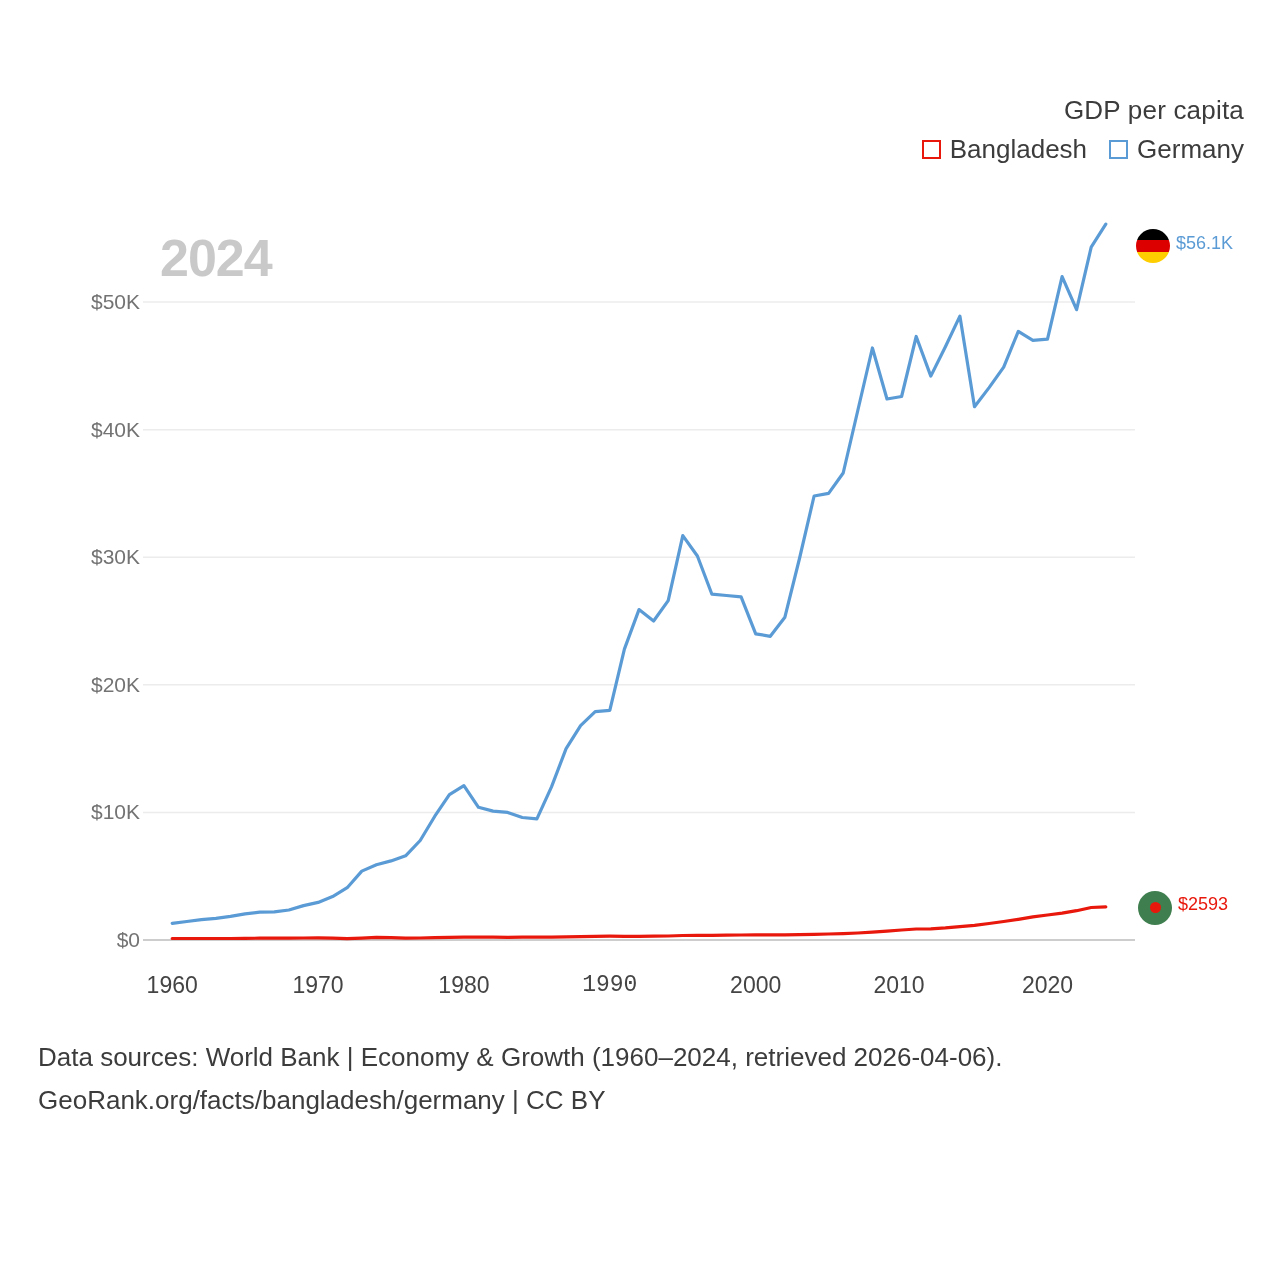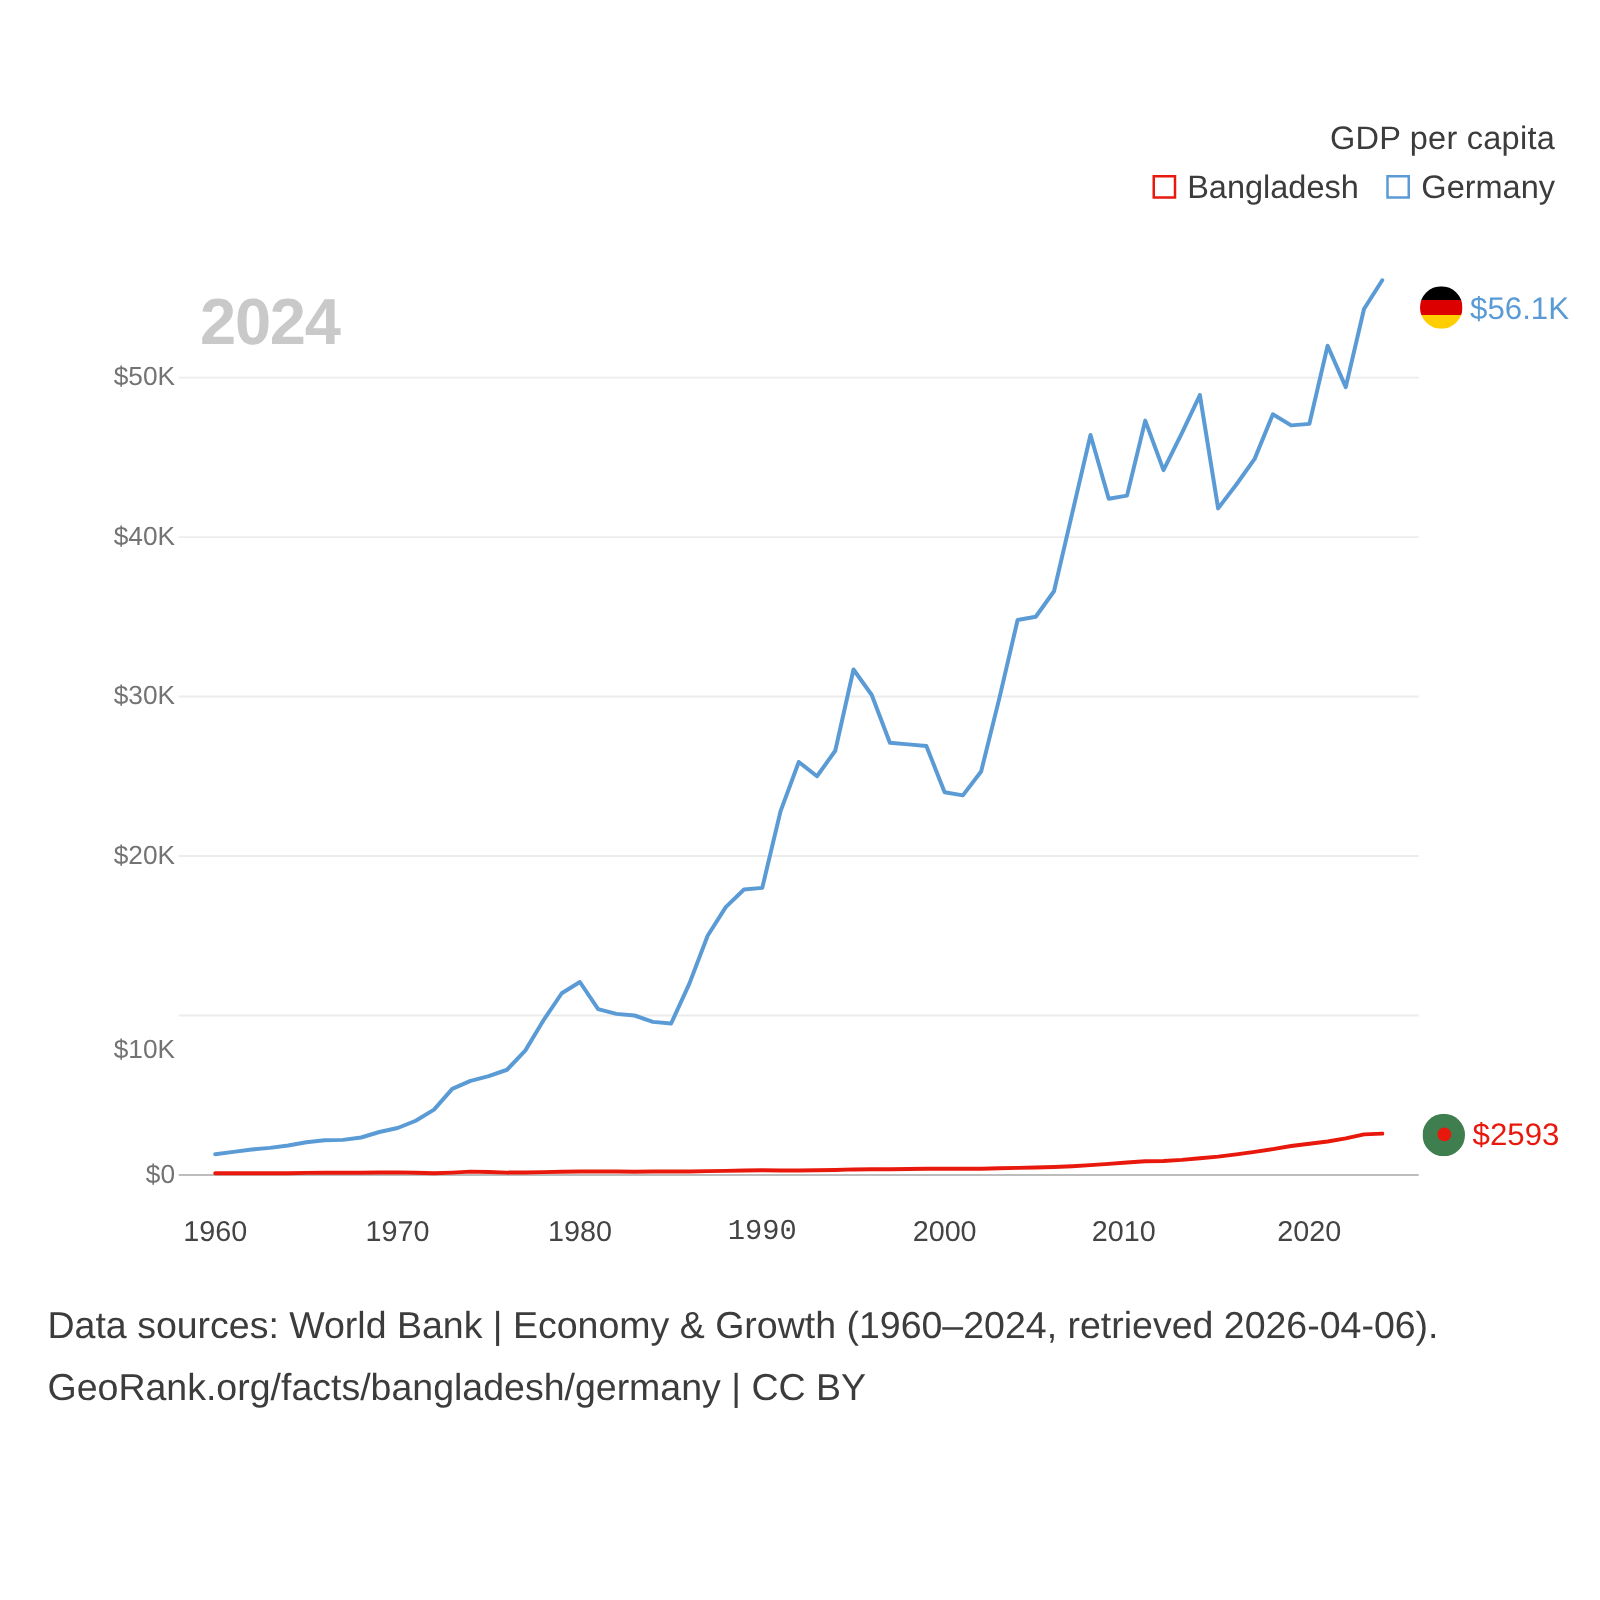--- a/index.html
+++ b/index.html
@@ -84,21 +84,21 @@
   }
   .xtick {
     position: absolute;
     font-size: 23px;
     color: #444;
     transform: translateX(-50%);
     top: 972px;
   }
   .endlabel {
     position: absolute;
-    font-size: 25px;
+    font-size: 18px;
     font-weight: normal;
     white-space: nowrap;
   }
   .endlabel.de { color: #5b9bd5; left: 1176px; top: 233px; }
   .endlabel.bd { color: #e8180c; left: 1178px; top: 894px; }
   .flag {
     position: absolute;
     width: 34px;
     height: 34px;
     border-radius: 50%;
@@ -108,21 +108,21 @@
   .flag.bd { left: 1138px; top: 891px; }
   .flag-de-b { position:absolute; left:0; top:0; width:100%; height:33.34%; background:#000; }
   .flag-de-r { position:absolute; left:0; top:33.34%; width:100%; height:33.34%; background:#dd0000; }
   .flag-de-y { position:absolute; left:0; top:66.68%; width:100%; height:33.32%; background:#ffce00; }
   .flag-bd-g { position:absolute; left:0; top:0; width:100%; height:100%; background:#3f7f4f; }
   .flag-bd-c { position:absolute; left:36%; top:32%; width:32%; height:32%; border-radius:50%; background:#e8180c; }
   .footer {
     position: absolute;
     left: 38px;
     top: 1036px;
-    font-size: 30px;
+    font-size: 26px;
     color: #3c3c3c;
     line-height: 1.65;
   }
   .footer div { white-space: nowrap; }
 </style>
 </head>
 <body>
 
 <div id="chart-root">
 
@@ -148,21 +148,21 @@
         <span class="legend-swatch" id="sw-de" style="border-color: rgb(91, 155, 213);"></span>
         <span class="legend-label">Germany</span>
       </div>
     </div>
   </div>
 
   <div class="year-label">2024</div>
 
   <div class="ytick-wrap" id="ytick-wrap">
       <div class="ytick" style="top: 940px;">$0</div>
-      <div class="ytick" style="top: 812.414px; margin-top: 28px;">$10K</div>
+      <div class="ytick" style="top: 812.414px;">$10K</div>
       <div class="ytick" style="top: 684.828px;">$20K</div>
       <div class="ytick" style="top: 557.241px;">$30K</div>
       <div class="ytick" style="top: 429.655px;">$40K</div>
       <div class="ytick" style="top: 302.069px;">$50K</div>
     </div>
   <div id="xtick-wrap">
       <div class="xtick" style="left: 172.176px;">1960</div>
       <div class="xtick" style="left: 318.059px;">1970</div>
       <div class="xtick" style="left: 463.941px;">1980</div>
       <div class="xtick" style="left: 609.824px; font-family: Liberation Mono, monospace;">1990</div>

